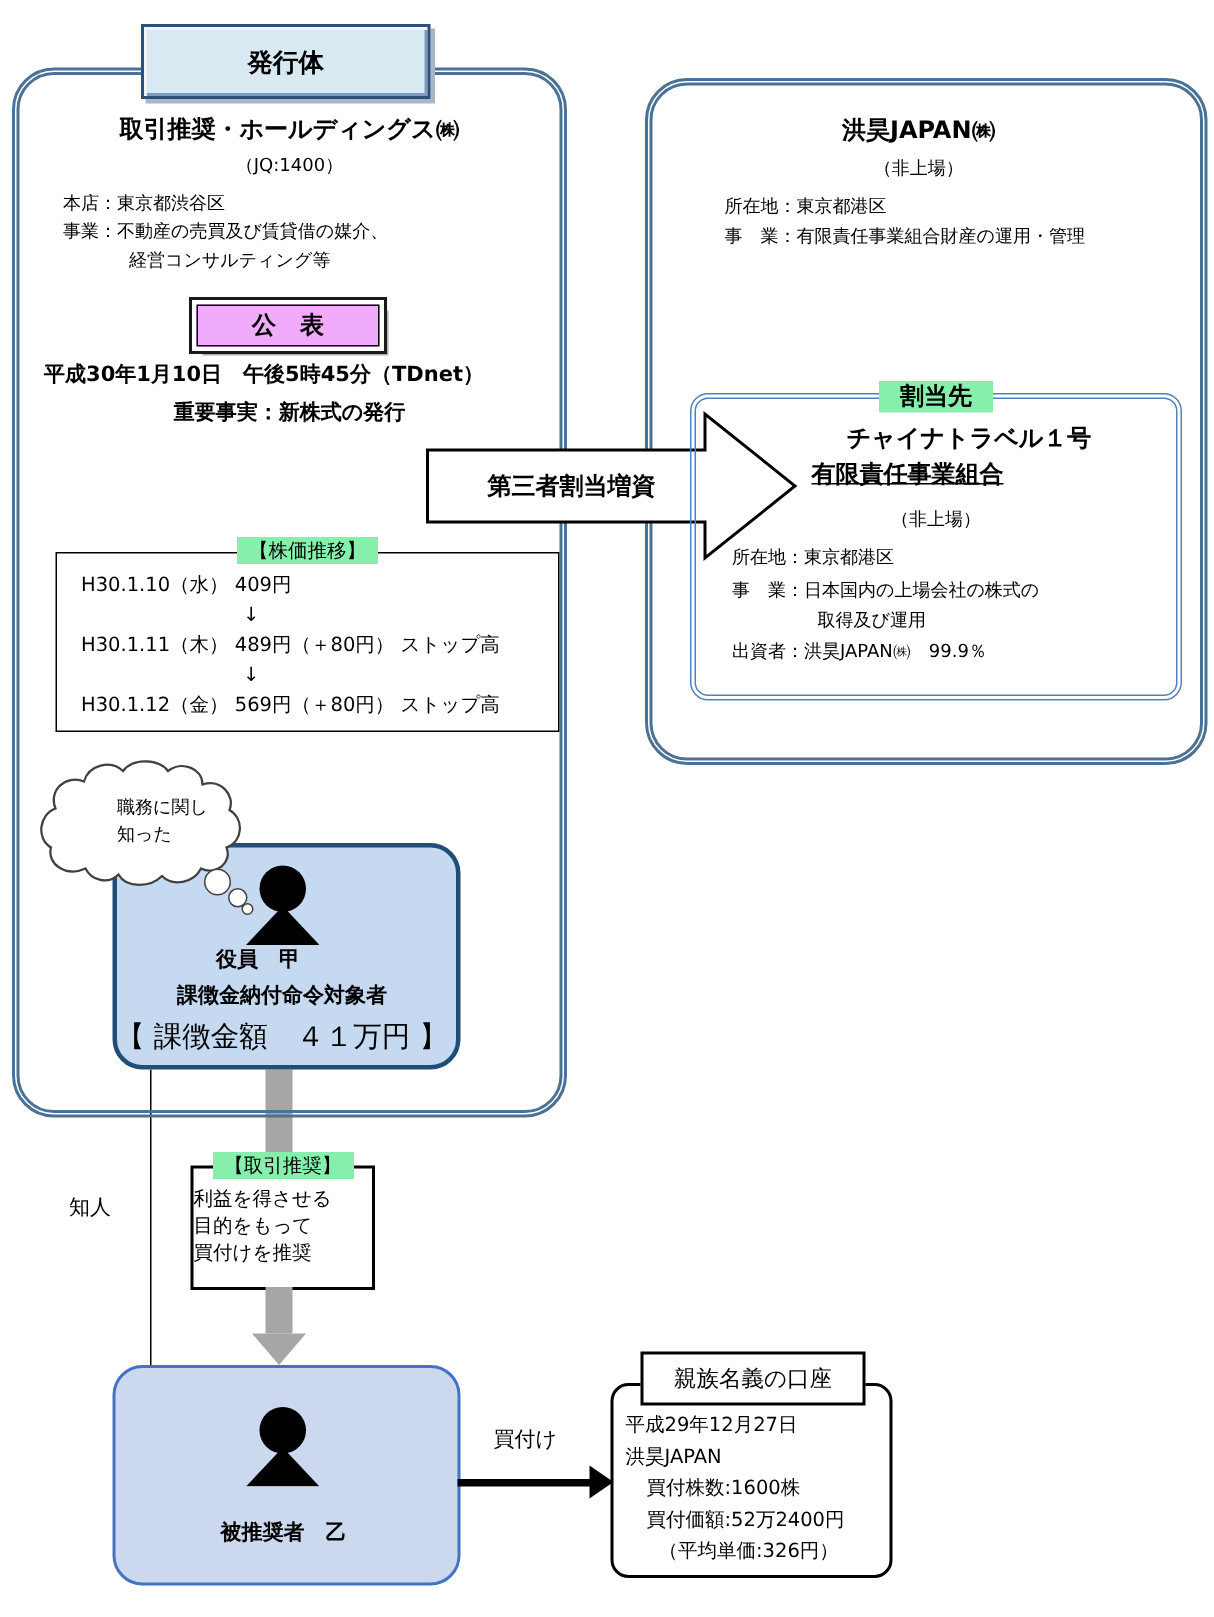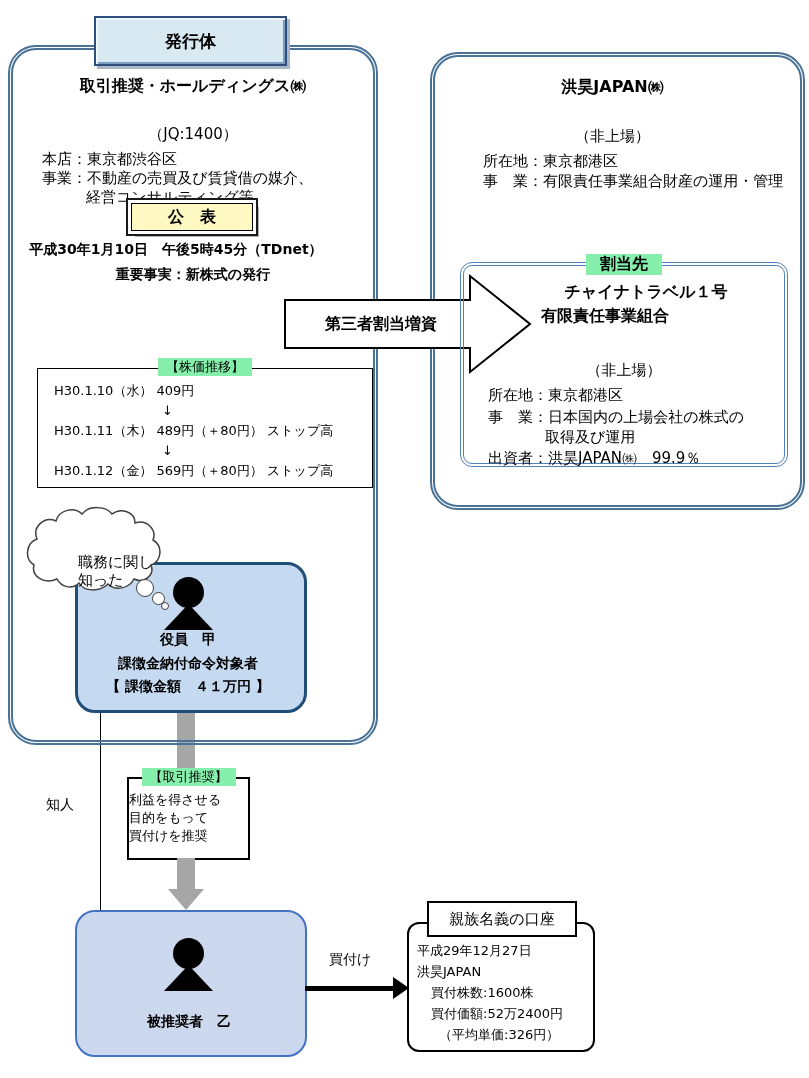--- a/index.html
+++ b/index.html
@@ -14,21 +14,21 @@
   }
   
   .plaque{
     position:absolute;background:#d9e9f2;border:2px solid #2e4f7c;
     box-shadow:inset 2px 2px 0 #eef6fa,inset -2px -2px 0 #7e9cc0,3px 3px 0 #a9b6c4;
     display:flex;align-items:center;justify-content:center;
     font-weight:bold;font-size:17px;
   }
   
   .box3d{
-    position:absolute;background:#fef9c3;border:1px solid #000;
+    position:absolute;background:#f0abfc;border:1px solid #000;
     box-shadow:0 0 0 3px #fff,0 0 0 5px #1a1a1a,5px 5px 0 1px #b0b0b0;
     display:flex;align-items:center;justify-content:center;font-weight:bold;font-size:16px;
   }
   .thinbox{position:absolute;border:1px solid #000;background:#fff;}
   .recbox{position:absolute;border:2px solid #000;background:#fff;}
   .boxtitle{
     position:absolute;top:-11px;left:50%;transform:translateX(-50%);
     background:#86efac;padding:0 8px;white-space:nowrap;font-size:13px;
   }
   .officer-box{
@@ -37,24 +37,24 @@
   .person2-box{
     position:absolute;background:#ccd8ed;border:2px solid #4472c4;border-radius:20px;
   }
   .graybar{position:absolute;background:#a6a6a6;}
   .gray-head{position:absolute;width:0;height:0;border-left:18px solid transparent;
     border-right:18px solid transparent;border-top:21px solid #a6a6a6;}
   .blk-head{position:absolute;width:0;height:0;border-top:11px solid transparent;
     border-bottom:11px solid transparent;border-left:16px solid #000;}
   .thinline{position:absolute;background:#000;}
   .ctext{position:absolute;text-align:center;}
-  .t13{font-size:15px;line-height:18px;margin-top:24px;}
+  .t13{font-size:12px;line-height:18px;}
   .t14{font-size:14px;}
   .b14{font-size:14px;font-weight:bold;}
-  .b15{font-size:14px;font-weight:bold;}
+  .b15{font-size:19px;font-weight:normal;}
   .b16{font-size:16px;font-weight:bold;}
   .stockrows div{font-size:13px;line-height:20px;white-space:pre;}
   .stockrows .darr{padding-left:108px;}
   .acct-lines div{font-size:13px;line-height:21px;white-space:pre;}
   .acct-lines .ind1{padding-left:14px;}
   .acct-lines .ind2{padding-left:22px;}
   .rec-lines div{font-size:13px;line-height:18px;text-align:left;}
   .dot{position:absolute;background:#fff;border:1.5px solid #404040;border-radius:50%;}
   .p-head{position:absolute;background:#000;border-radius:50%;}
   .p-body{position:absolute;background:#000;clip-path:polygon(50% 0,100% 100%,0 100%);}
@@ -113,21 +113,21 @@
     <path d="M33,74 C20,80 7,71 10,60 C0,54 2,38 13,34 C8,22 20,11 32,16 C35,5 50,1 58,9 C65,0 82,1 88,9 C97,2 111,7 111,18 C123,14 133,25 129,35 C139,41 138,56 127,60 C131,70 120,79 110,74 C105,84 91,86 84,79 C76,87 60,87 55,78 C48,85 37,82 33,74 Z" fill="#ffffff" stroke="#404040" stroke-width="1.5"></path>
   </svg>
   <div class="abs t13" style="left:78px;top:529px;">職務に関し</div>
   <div class="abs t13" style="left:78px;top:547px;">知った</div>
   <div class="dot" style="left:136px;top:579px;width:16px;height:16px;"></div>
   <div class="dot" style="left:152px;top:592px;width:11px;height:11px;"></div>
   <div class="dot" style="left:161px;top:602px;width:6px;height:6px;"></div>
 
   <div class="p-head" style="left:173px;top:577px;width:31px;height:31px;"></div>
   <div class="p-body" style="left:164px;top:604px;width:49px;height:26px;"></div>
-  <div class="ctext b14" style="left:75px;top:631px;width:226px;">役員　甲</div>
+  <div class="ctext b14" style="left:59px;top:631px;width:226px;">役員　甲</div>
   <div class="ctext b14" style="left:75px;top:655px;width:226px;">課徴金納付命令対象者</div>
   <div class="ctext b15" style="left:75px;top:678px;width:226px;">【 課徴金額　４１万円 】</div>
 
   <div class="abs t14" style="left:46px;top:796px;">知人</div>
 
   <div class="recbox" style="left:127px;top:777px;width:119px;height:79px;">
     <span class="boxtitle">【取引推奨】</span>
     <div class="rec-lines" style="padding-top:12px;">
       <div>利益を得させる</div>
       <div>目的をもって</div>
@@ -161,20 +161,20 @@
 
   <div class="ctext b16" style="left:430px;top:77px;width:365px;">洪昊JAPAN㈱</div>
   <div class="ctext t13" style="left:430px;top:103px;width:365px;">（非上場）</div>
   <div class="abs t13" style="left:483px;top:128px;">所在地：東京都港区</div>
   <div class="abs t13" style="left:483px;top:148px;">事　業：有限責任事業組合財産の運用・管理</div>
 
   <div class="abs" style="left:460px;top:262px;width:320px;height:197px;border:4px double #4f81bd;border-radius:12px;">
     <span class="boxtitle" style="font-size:16px;font-weight:bold;top:-12px;padding:0 14px;">割当先</span>
   </div>
   <div class="ctext b16" style="left:460px;top:282px;width:372px;">チャイナトラベル１号</div>
-  <div class="ctext b16" style="left:460px;top:306px;width:290px;">有限責任事業組合</div>
+  <div class="ctext b16" style="left:460px;top:306px;width:290px;text-decoration:underline;">有限責任事業組合</div>
   <div class="ctext t13" style="left:460px;top:337px;width:328px;">（非上場）</div>
   <div class="abs t13" style="left:488px;top:362px;">所在地：東京都港区</div>
   <div class="abs t13" style="left:488px;top:384px;">事　業：日本国内の上場会社の株式の</div>
   <div class="abs t13" style="left:545px;top:404px;">取得及び運用</div>
   <div class="abs t13" style="left:488px;top:425px;">出資者：洪昊JAPAN㈱　99.9％</div>
 
 </div>
 
 </body></html>

